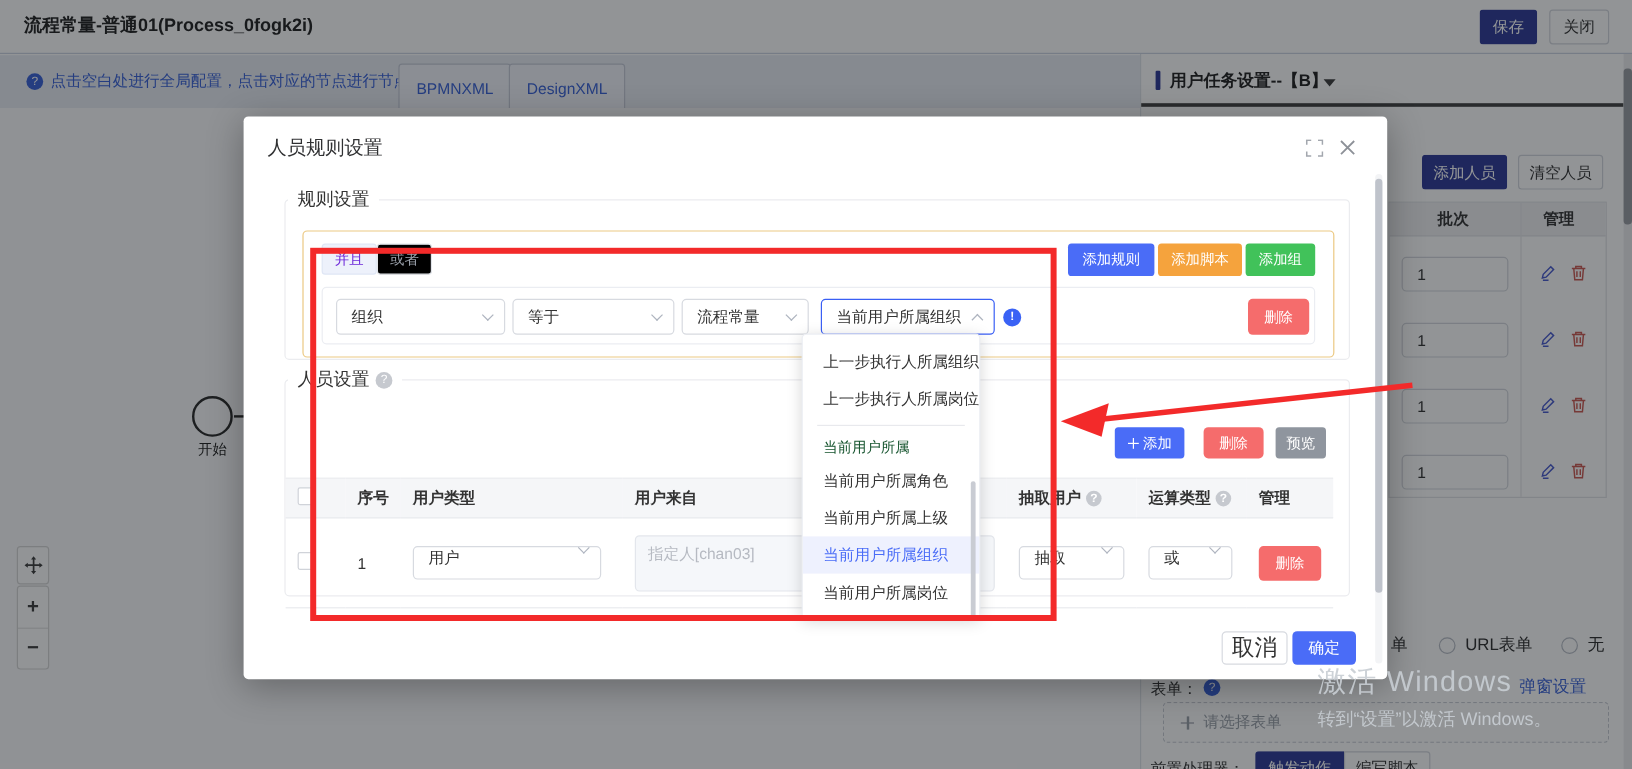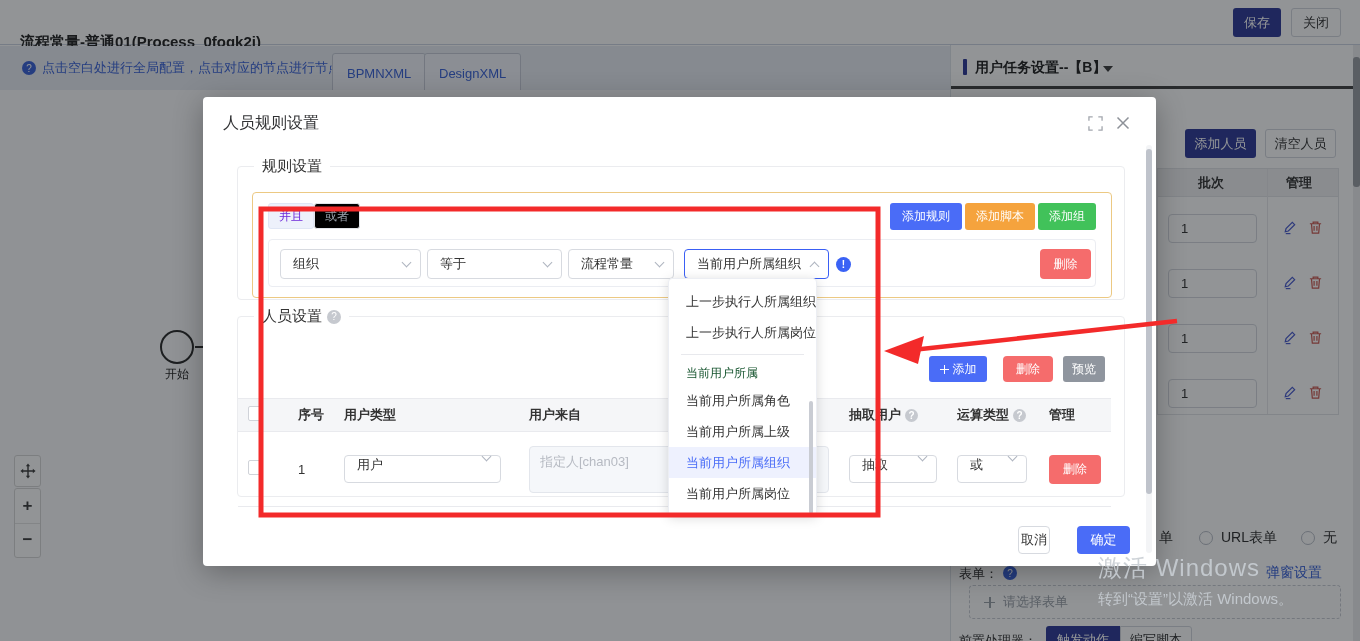--- a/index.html
+++ b/index.html
@@ -1,21 +1,21 @@
 <!DOCTYPE html>
 <html><head>
 <meta charset="utf-8">
 <style>
   * { margin:0; padding:0; box-sizing:border-box; }
   html,body { width:1360px; height:641px; overflow:hidden; }
   body { font-family:"Liberation Sans","DejaVu Sans",sans-serif; position:relative; background:#fff; color:#333; }
 
   
   #topbar { position:absolute; left:0; top:0; width:1360px; height:45px; background:#fff; border-bottom:1px solid #ccd3e2; }
-  #topbar .title { position:absolute; left:20px; top:12px; font-size:15px; font-weight:bold; color:#222;margin-top:21px; }
+  #topbar .title { position:absolute; left:20px; top:12px; font-size:15px; font-weight:bold; color:#222; }
   .btn { display:flex; align-items:center; justify-content:center; font-size:13px; border-radius:3px; cursor:pointer; border:1px solid transparent; }
   #save-btn { position:absolute; left:1233px; top:8px; width:48px; height:29px; background:#2e3a97; color:#fff; }
   #close-btn { position:absolute; left:1291px; top:8px; width:50px; height:29px; background:#fff; border-color:#d4d7de; color:#333; }
 
   #infobar { position:absolute; left:0; top:46px; width:950px; height:44px; background:#e9edf5; display:flex; align-items:center; }
   .q-icon { width:14px; height:14px; border-radius:50%; background:#3a62d8; color:#fff; font-size:10px; display:inline-flex; align-items:center; justify-content:center; flex:0 0 auto; }
   #infobar .tip { color:#3a62d8; font-size:13px; margin-left:6px; }
   #infobar .xml-btn { height:41px; padding:4px 14px; background:#f2f5fb; border:1px solid #c6cbd8; color:#3a62d8; margin-left:12px; font-size:13px; }
   #bpmn-btn { position:absolute; left:320px; top:7px; }
   #design-btn { position:absolute; left:412px; top:7px; }
@@ -76,21 +76,21 @@
   #overlay { position:absolute; left:0; top:0; width:1360px; height:641px; background:rgba(14,17,23,0.45); z-index:10; }
 
   
   #modal { position:absolute; left:203px; top:97px; width:953px; height:469px; background:#fff; border-radius:4px; box-shadow:0 6px 30px rgba(0,0,0,0.3); z-index:20; }
   #modal-title { position:absolute; left:20px; top:16px; font-size:16px; color:#303133; }
   #modal-expand { position:absolute; left:885px; top:19px; width:15px; height:15px; cursor:pointer; }
   #modal-close { position:absolute; left:912px; top:18px; width:16px; height:16px; cursor:pointer; }
   #modal-scroll { position:absolute; left:943px; top:48px; width:6px; height:408px; background:#f3f4f6; border-radius:3px; }
   #modal-scroll-thumb { position:absolute; left:0; top:4px; width:6px; height:345px; background:#bfc3cb; border-radius:3px; }
 
-  fieldset.fs { position:absolute; left:34px; width:888px; border:1px solid #ebecef; border-radius:4px;padding-left:14px; }
+  fieldset.fs { position:absolute; left:34px; width:888px; border:1px solid #ebecef; border-radius:4px; }
   fieldset.fs legend { font-size:15px; color:#333; padding:0 8px; margin-left:2px; display:flex; align-items:center; gap:5px; }
   #rule-fs { top:60px; height:143px; }
   #person-fs { top:210px; height:190px; }
   .help-icon { width:14px; height:14px; border-radius:50%; background:#c6c9cf; color:#fff; font-size:10px; display:inline-flex; align-items:center; justify-content:center; }
 
   #rule-group { position:absolute; left:14px; top:16px; width:860px; height:106px; border:1px solid #ecc983; border-radius:4px; background:#fff; }
   .tab { position:absolute; top:10px; width:46px; height:26px; font-size:12px; display:flex; align-items:center; justify-content:center; border-radius:3px; cursor:pointer; }
   #tab-and { left:15px; background:#edf1fb; color:#6d28d9; border:1px solid #dfe6f5; }
   #tab-or { left:61px; background:#000000; color:#9aa0aa; border:1px solid #e2e5ea; }
   .add-btn { position:absolute; top:10px; height:27px; color:#fff; font-size:12px; display:flex; align-items:center; justify-content:center; border-radius:3px; cursor:pointer; }
@@ -119,21 +119,21 @@
 
   table.p-table { position:absolute; left:0; top:72px; width:873px; border-collapse:collapse; table-layout:fixed; font-size:13px; }
   table.p-table th { height:33px; background:#f5f6f8; border-top:1px solid #e9eaee; border-bottom:1px solid #e9eaee; font-weight:bold; color:#333; text-align:left; padding-left:10px; }
   table.p-table td { height:75px; border-bottom:1px solid #e9eaee; padding-left:10px; vertical-align:middle; }
   .th-flex { display:flex; align-items:center; gap:4px; }
   .checkbox { width:15px; height:15px; border:1px solid #d0d3d9; border-radius:2px; background:#fff; display:inline-block; }
   .row-sel { position:relative; height:28px; border:1px solid #d7dae0; border-radius:4px; background:#fff; display:flex; justify-content:space-between; padding:0 10px 0 12px; font-size:13px; color:#333; cursor:pointer; }
   #user-from-box { width:300px; height:47px; background:#f5f7fa; border:1px solid #e3e6ec; border-radius:4px; color:#b6bac2; font-size:13px; padding:6px 10px; }
   #row-del-btn { width:52px; height:29px; }
 
-  #modal-footer-cancel { position:absolute; left:815px; top:429px; width:32px; height:28px; background:#fff; border:1px solid #d7dae0; border-radius:4px; color:#333; font-size:13px; display:flex; align-items:center; justify-content:center; cursor:pointer; }
+  #modal-footer-cancel { position:absolute; left:815px; top:429px; width:55px; height:28px; background:#fff; border:1px solid #d7dae0; border-radius:4px; color:#333; font-size:19px; display:flex; align-items:center; justify-content:center; cursor:pointer; }
   #modal-footer-ok { position:absolute; left:874px; top:429px; width:53px; height:28px; background:#4a6cf7; border-radius:4px; color:#fff; font-size:13px; display:flex; align-items:center; justify-content:center; cursor:pointer; }
 
   
   #dropdown { position:absolute; left:668px; top:278px; width:149px; height:238px; background:#fff; border:1px solid #eceef3; border-radius:4px; box-shadow:0 2px 12px rgba(0,0,0,0.15); z-index:30; padding-top:7px; overflow:hidden; }
   .dd-item { height:31px; line-height:31px; padding-left:17px; font-size:13px; color:#333; cursor:pointer; white-space:nowrap; }
   .dd-item.selected { color:#4a6cf7; background:#eef1fe; }
   .dd-divider { height:1px; background:#e8e9ed; margin:6px 12px; }
   .dd-group { height:24px; line-height:24px; padding-left:17px; font-size:12px; color:#14532d; }
   #dd-scroll-thumb { position:absolute; left:140px; top:122px; width:4px; height:113px; background:#c9ccd3; border-radius:2px; }
 

